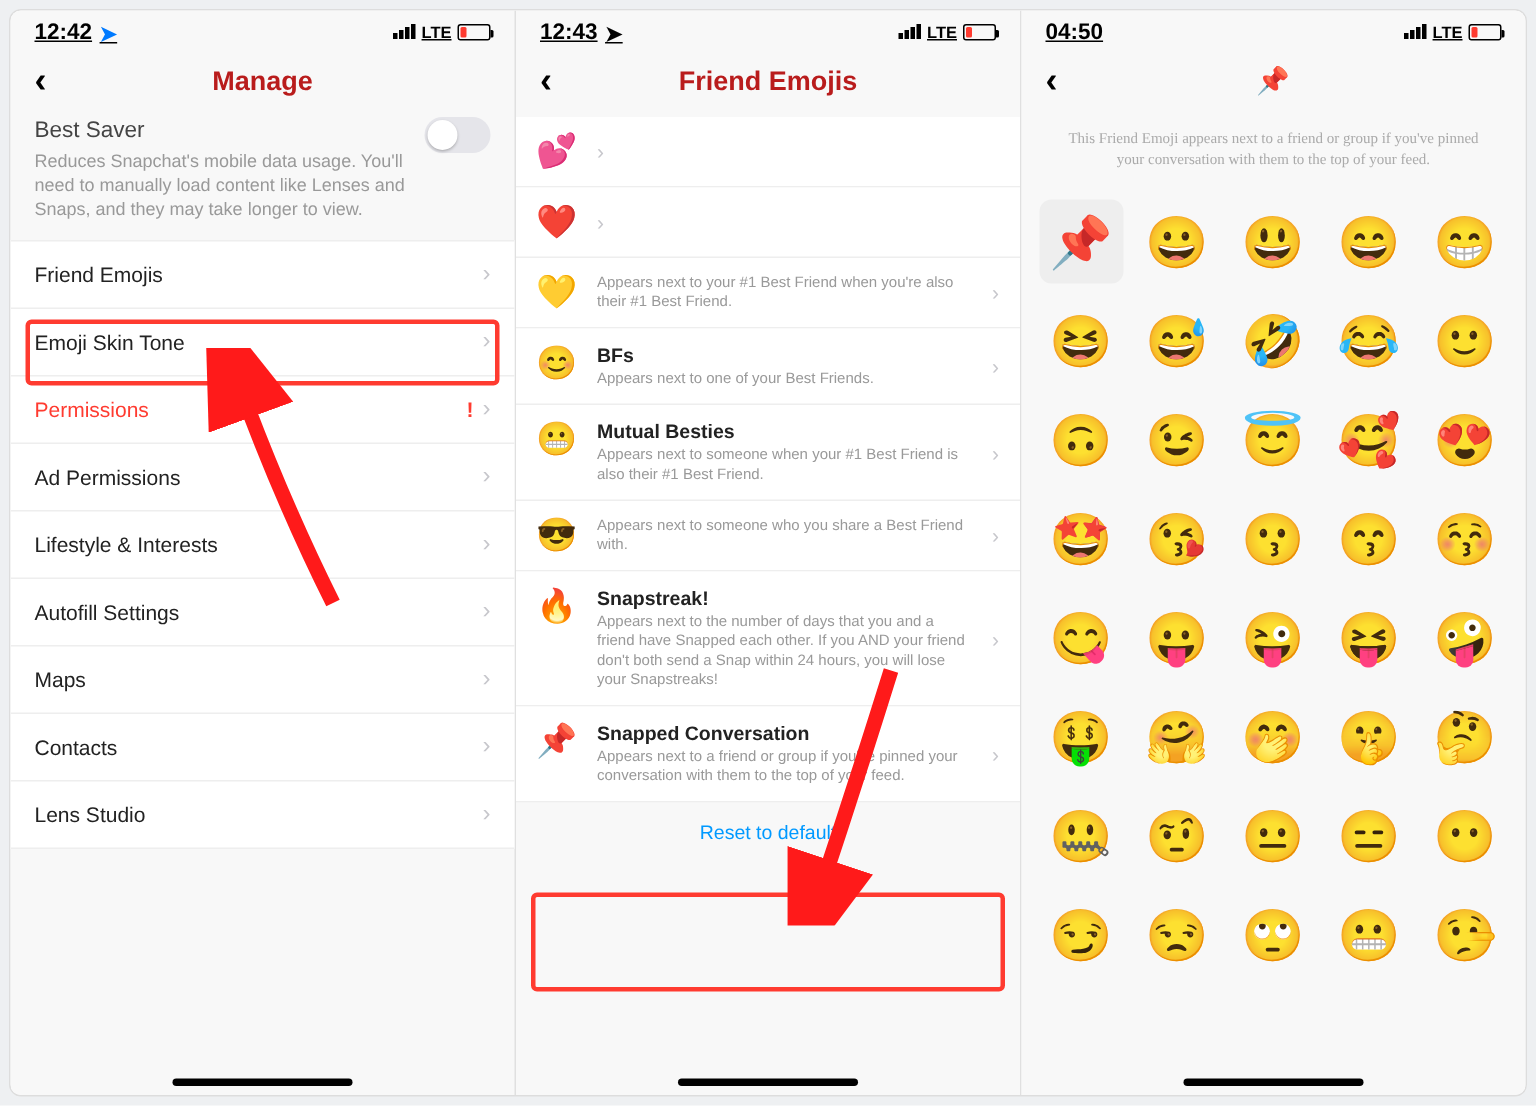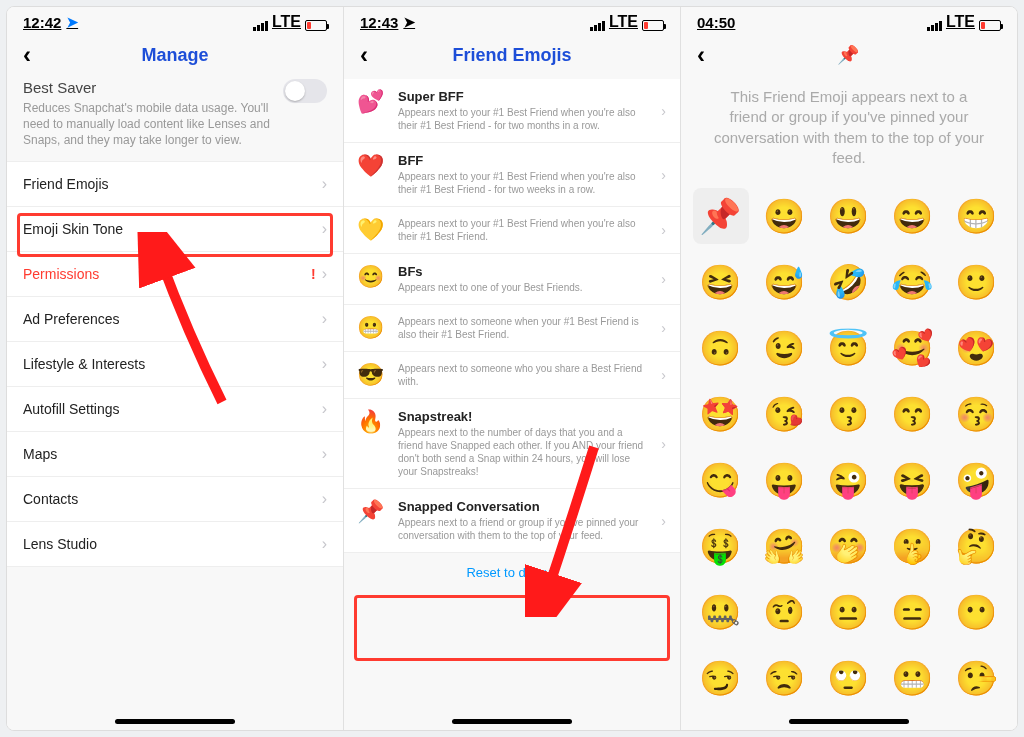--- a/index.html
+++ b/index.html
@@ -36,21 +36,21 @@
     display:flex;
     align-items:center;
     justify-content:space-between;
     padding: 6px 16px 2px 16px;
     font-size:15px;
     font-weight:600;
     color:#000;
     text-decoration:underline;
   }
   .status-left { display:flex; align-items:center; gap:5px;}
-  .status-right { display:flex; align-items:flex-end; gap:4px; font-size:16px; font-weight:700;}
+  .status-right { display:flex; align-items:flex-start; gap:4px; font-size:11px; font-weight:700;}
   .loc-arrow { color:#007aff; font-size:14px; transform:rotate(0deg); }
   .sig-bars { display:flex; align-items:flex-end; gap:1px;}
   .sig-bars span{ width:3px; background:#000; display:block;}
   .sig-bars span:nth-child(1){height:4px;}
   .sig-bars span:nth-child(2){height:6px;}
   .sig-bars span:nth-child(3){height:8px;}
   .sig-bars span:nth-child(4){height:10px;}
   .battery {
     width:22px; height:11px; border:1px solid #000; border-radius:2px; position:relative;
   }
@@ -60,21 +60,21 @@
   
   .nav {
     display:flex;
     align-items:center;
     padding: 10px 16px 12px 16px;
     position:relative;
   }
   .back { font-size:24px; font-weight:600; color:#000; line-height:1;}
   .nav-title {
     position:absolute; left:0; right:0; text-align:center;
-    font-size:18px; font-weight:700; color:#1d4ed8;
+    font-size:18px; font-weight:700; color:#b91c1c;
   }
   .nav-emoji{ position:absolute; left:0; right:0; text-align:center; font-size:18px;}
 
   
   .desc-block { padding:0 16px 12px 16px; }
   .desc-block .row1{ display:flex; justify-content:space-between; align-items:flex-start;}
   .ds-title{ font-size:15px; color:#444; margin-bottom:4px;}
   .ds-desc{ font-size:12px; color:#999; line-height:1.35;}
   .toggle{
     width:44px; height:24px; background:#e5e5ea; border-radius:12px; position:relative; flex:0 0 auto;
@@ -105,21 +105,21 @@
   }
   .fe-emoji{ width:30px; font-size:22px; text-align:center; flex:0 0 auto;}
   .fe-text{ flex:1; min-width:0;}
   .fe-title{ font-size:13px; font-weight:700; color:#222; margin-bottom:2px;}
   .fe-desc{ font-size:10px; color:#999; line-height:1.3;}
   .fe-chev{ color:#c7c7cc; font-size:14px; align-self:center;}
   .reset{ text-align:center; padding:12px; font-size:13px; color:#0099ff; font-weight:500;}
 
   
   .picker-desc{
-    font-size:15px; color:#aaa; text-align:center; padding:8px 30px 14px 30px; line-height:1.35;
+    font-size:10px; color:#aaa; text-align:center; padding:8px 30px 14px 30px; line-height:1.35;font-family:Liberation Serif, serif;
   }
   .emoji-grid{
     flex:1; overflow:hidden;
     padding:6px 12px;
   }
   .emoji-grid-row{ display:grid; grid-template-columns:repeat(5,1fr); gap:10px 8px;}
   .emoji-cell{
     display:flex; align-items:center; justify-content:center;
     font-size:34px; height:56px; border-radius:8px;
   }
@@ -188,21 +188,21 @@
           </span>
         </div>
         <div class="list-row red">
           <span>Permissions</span>
           <span style="display: flex; align-items: center;">
             <span class="warn">!</span>
             <span class="chev">›</span>
           </span>
         </div>
         <div class="list-row">
-          <span>Ad Preferences</span>
+          <span>Ad Permissions</span>
           <span style="display: flex; align-items: center;">
             <span class="chev">›</span>
           </span>
         </div>
         <div class="list-row">
           <span>Lifestyle &amp; Interests</span>
           <span style="display: flex; align-items: center;">
             <span class="chev">›</span>
           </span>
         </div>
@@ -267,52 +267,45 @@
     </div>
 
     <div class="nav">
       <span class="back">‹</span>
       <span class="nav-title">Friend Emojis</span>
     </div>
 
     <div class="fe-list" id="s2-list">
         <div class="fe-row">
           <div class="fe-emoji">💕</div>
-          <div class="fe-text">
-            <div class="fe-title">Super BFF</div>
-            <div class="fe-desc">Appears next to your #1 Best Friend when you're also their #1 Best Friend - for two months in a row.</div>
-          </div>
           <div class="fe-chev">›</div>
         </div>
         <div class="fe-row">
           <div class="fe-emoji">❤️</div>
-          <div class="fe-text">
-            <div class="fe-title">BFF</div>
-            <div class="fe-desc">Appears next to your #1 Best Friend when you're also their #1 Best Friend - for two weeks in a row.</div>
-          </div>
           <div class="fe-chev">›</div>
         </div>
         <div class="fe-row">
           <div class="fe-emoji">💛</div>
           <div class="fe-text">
             <div class="fe-desc">Appears next to your #1 Best Friend when you're also their #1 Best Friend.</div>
           </div>
           <div class="fe-chev">›</div>
         </div>
         <div class="fe-row">
           <div class="fe-emoji">😊</div>
           <div class="fe-text">
             <div class="fe-title">BFs</div>
             <div class="fe-desc">Appears next to one of your Best Friends.</div>
           </div>
           <div class="fe-chev">›</div>
         </div>
         <div class="fe-row">
           <div class="fe-emoji">😬</div>
           <div class="fe-text">
+            <div class="fe-title">Mutual Besties</div>
             <div class="fe-desc">Appears next to someone when your #1 Best Friend is also their #1 Best Friend.</div>
           </div>
           <div class="fe-chev">›</div>
         </div>
         <div class="fe-row">
           <div class="fe-emoji">😎</div>
           <div class="fe-text">
             <div class="fe-desc">Appears next to someone who you share a Best Friend with.</div>
           </div>
           <div class="fe-chev">›</div>

